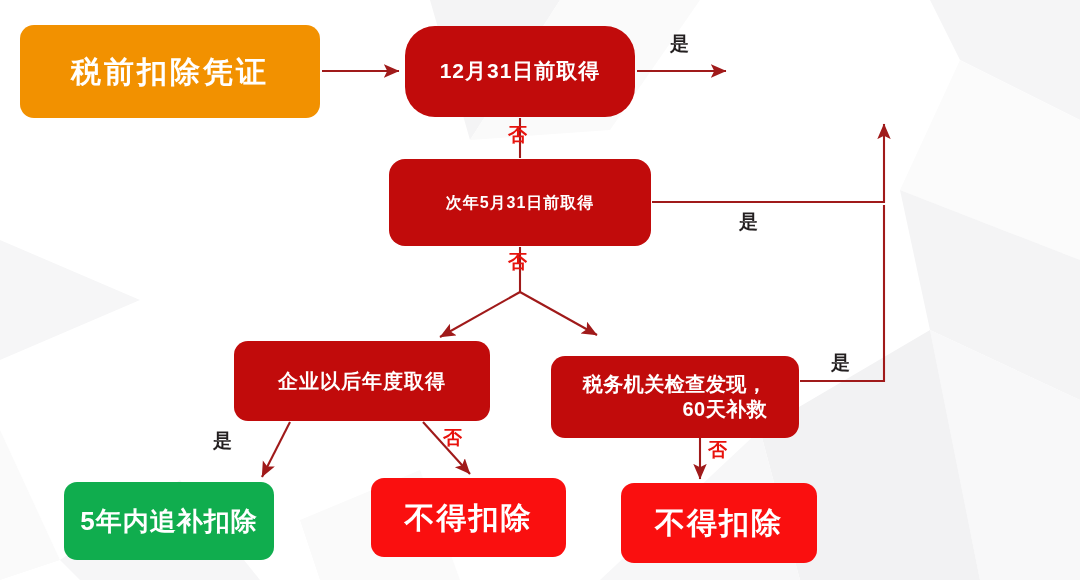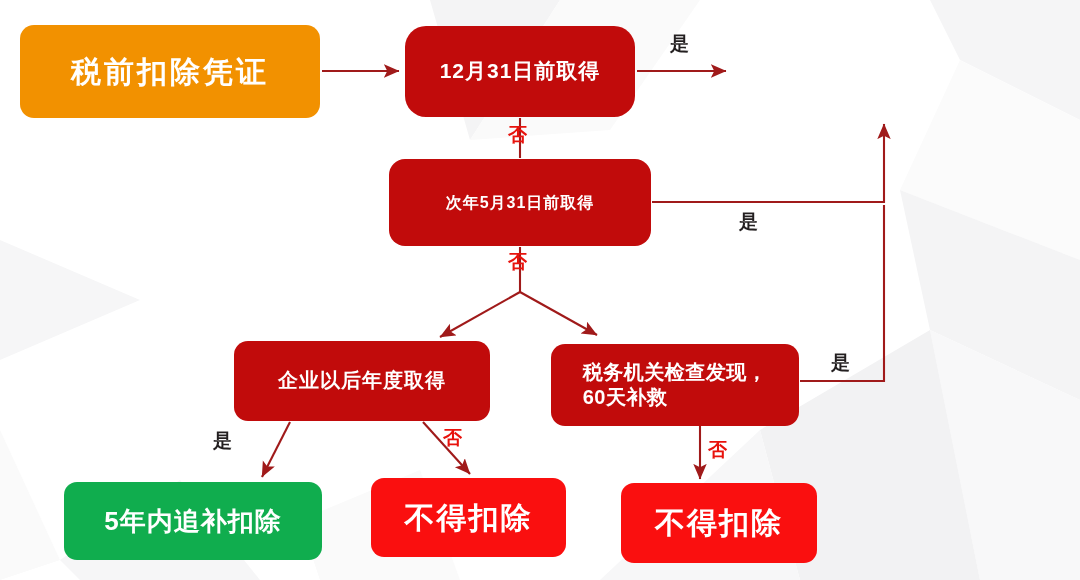--- a/index.html
+++ b/index.html
@@ -28,21 +28,21 @@
     width: 1080px;
     height: 580px;
     z-index: 1;
   }
   .node {
     position: absolute;
     z-index: 2;
     display: flex;
     align-items: center;
     justify-content: center;
-    text-align: left;
+    text-align: right;
     color: #ffffff;
     font-weight: bold;
     line-height: 1.25;
     box-sizing: border-box;
     -webkit-font-smoothing: antialiased;
   }
   .edge-label {
     position: absolute;
     z-index: 3;
     font-weight: bold;
@@ -98,39 +98,39 @@
       <line x1="423" y1="422" x2="470" y2="474" marker-end="url(#ah)"></line>
        不得扣除 --&gt;
       <line x1="700" y1="422" x2="700" y2="479" marker-end="url(#ah)"></line>
     </g>
   </svg>
 
   <div class="node" style="left:20px;top:25px;width:300px;height:93px;border-radius:14px;background:#F29100;font-size:30px;letter-spacing:3px;">
     <span>税前扣除凭证</span>
   </div>
 
-  <div class="node" style="left:405px;top:26px;width:230px;height:91px;border-radius:21px;background:#C10B0B;font-size:21px;letter-spacing:1px;">
+  <div class="node" style="left:405px;top:26px;width:230px;height:91px;border-radius:30px;background:#C10B0B;font-size:21px;letter-spacing:1px;">
     <span>12月31日前取得</span>
   </div>
 
 
   <div class="node" style="left:389px;top:159px;width:262px;height:87px;border-radius:16px;background:#C10B0B;font-size:16px;letter-spacing:1px;">
     <span>次年5月31日前取得</span>
   </div>
 
-  <div class="node" style="left:234px;top:341px;width:256px;height:80px;border-radius:14px;background:#C10B0B;font-size:20px;letter-spacing:1px;font-family:Liberation Mono, monospace;">
+  <div class="node" style="left:234px;top:341px;width:256px;height:80px;border-radius:14px;background:#C10B0B;font-size:20px;letter-spacing:1px;">
     <span>企业以后年度取得</span>
   </div>
 
-  <div class="node" style="left:551px;top:344px;width:248px;height:82px;border-radius:14px;background:#C10B0B;font-size:20px;white-space:pre-line;letter-spacing:0.5px;">
+  <div class="node" style="left:551px;top:356px;width:248px;height:82px;border-radius:14px;background:#C10B0B;font-size:20px;white-space:pre-line;letter-spacing:0.5px;">
     <span>税务机关检查发现，
 60天补救</span>
   </div>
 
-  <div class="node" style="left:64px;top:482px;width:258px;height:78px;border-radius:13px;background:#10AD4E;font-size:26px;letter-spacing:1px;">
+  <div class="node" style="left:64px;top:482px;width:210px;height:78px;border-radius:13px;background:#10AD4E;font-size:26px;letter-spacing:1px;">
     <span>5年内追补扣除</span>
   </div>
 
   <div class="node" style="left:371px;top:478px;width:195px;height:79px;border-radius:13px;background:#FA0F0F;font-size:30px;letter-spacing:2px;">
     <span>不得扣除</span>
   </div>
 
   <div class="node" style="left:621px;top:483px;width:196px;height:80px;border-radius:13px;background:#FA0F0F;font-size:30px;letter-spacing:2px;">
     <span>不得扣除</span>
   </div>

